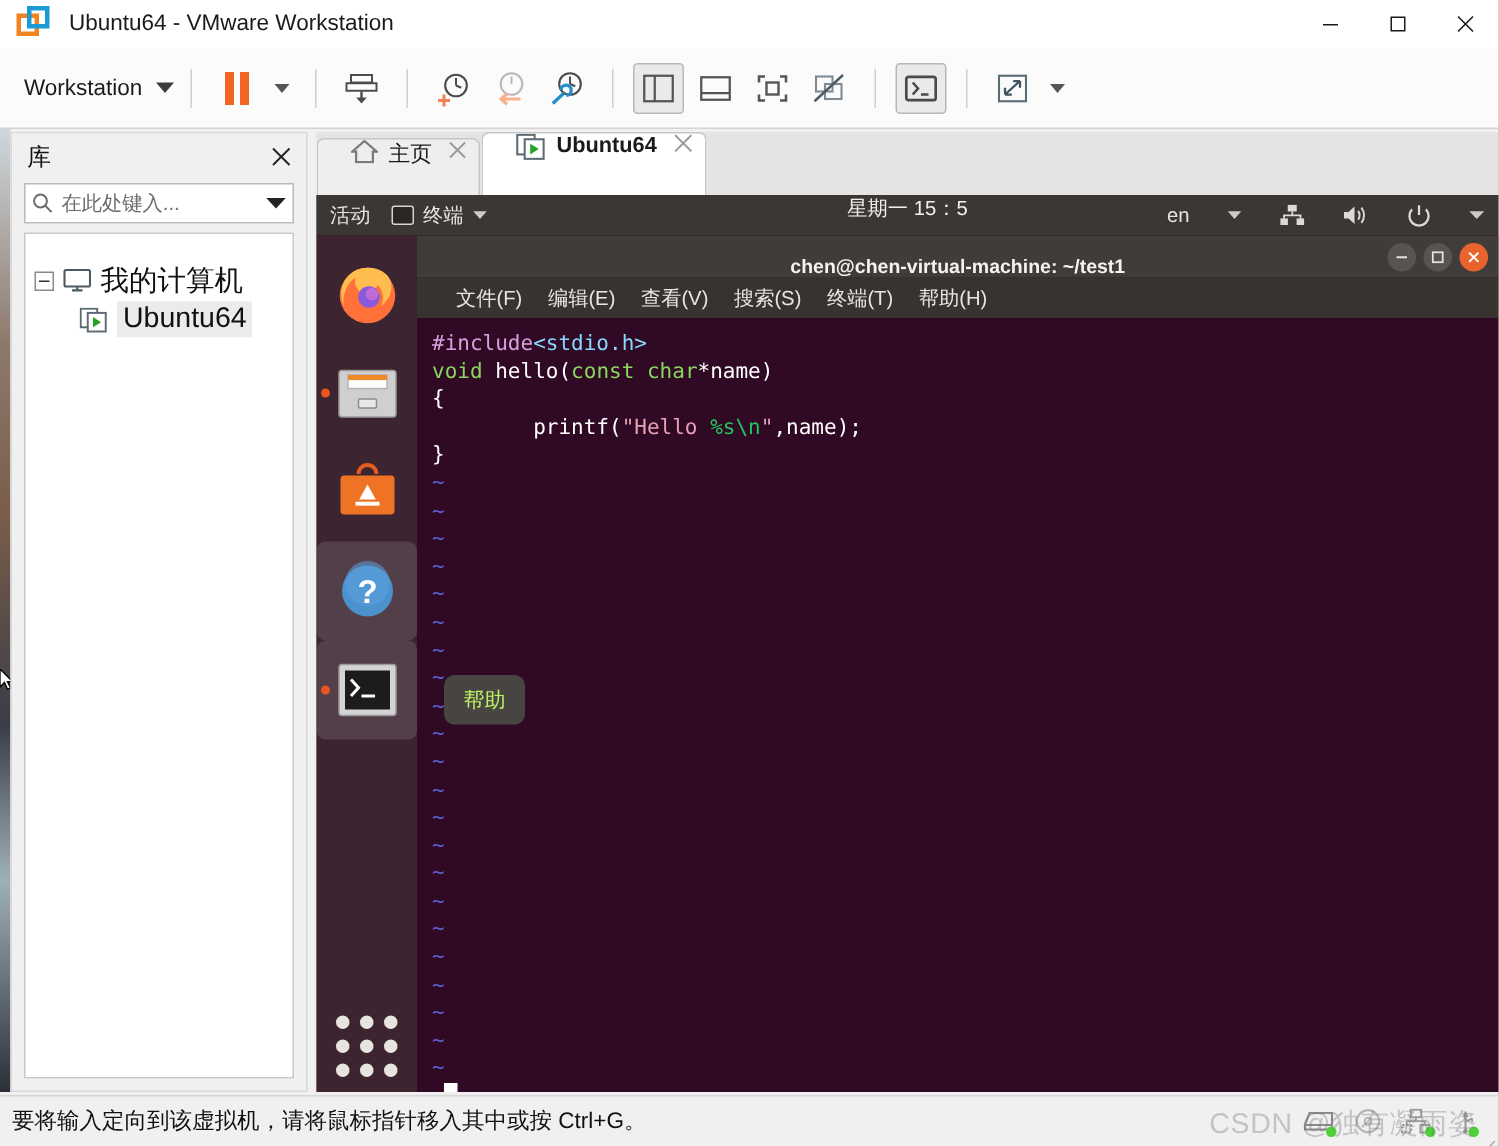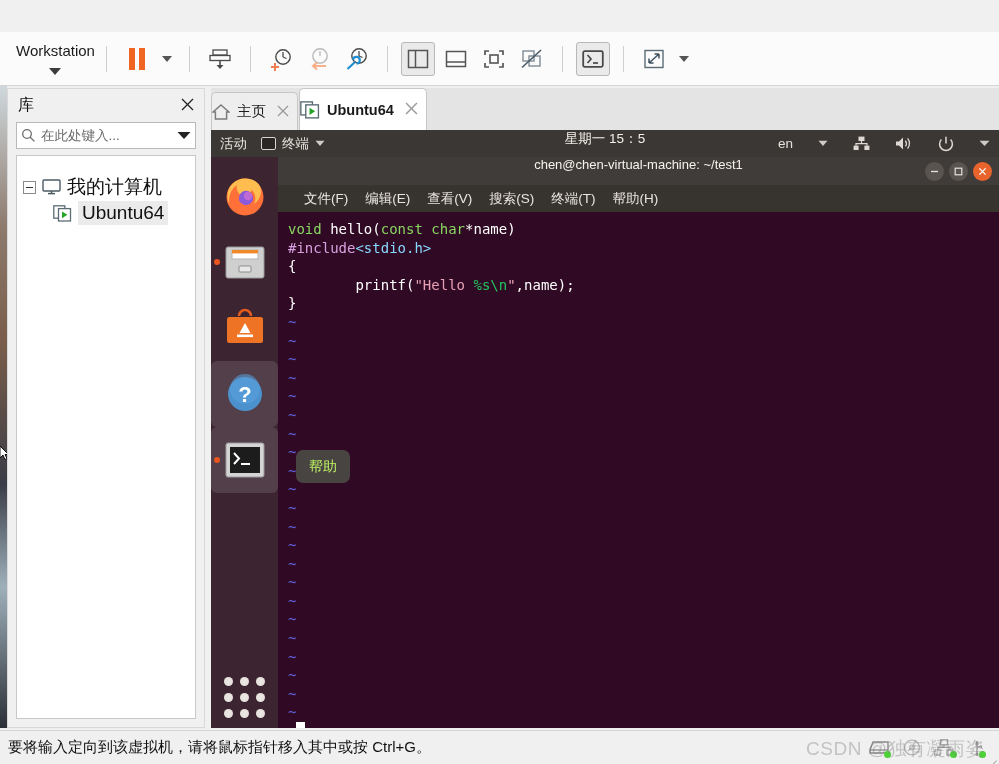--- a/index.html
+++ b/index.html
@@ -45,21 +45,21 @@
 
   
   .vm-toolbar {
     position: absolute; left: 0; top: 32px; width: 999px; height: 54px;
     background: #fbfbfb;
     display: flex; align-items: center;
     border-bottom: 1px solid #d4d4d4;
   }
   .ws-menu {
     display: flex; align-items: center; gap: 9px;
-    margin-left: 16px; font-size: 15px; color: #1a1a1a; flex-direction: column;
+    margin-left: 16px; font-size: 15px; color: #1a1a1a;
   }
   .caret-dn {
     width: 0; height: 0; border-left: 6px solid transparent; border-right: 6px solid transparent;
     border-top: 7px solid #3c3c3c;
   }
   .tb-sep { width: 1px; height: 26px; background: #cfcfcf; margin: 0 11px; }
   .tb-icon {
     width: 34px; height: 34px; display: flex; align-items: center; justify-content: center;
     margin: 0 2px;
   }
@@ -102,22 +102,22 @@
   }
   .expander i { display: block; width: 7px; height: 1px; background: #333; }
   .sel-bg { background: #ebebeb; padding: 1px 4px; }
 
   
   .tabstrip {
     position: absolute; left: 211px; top: 88px; width: 788px; height: 42px;
     background: #e4e4e4; display: flex; align-items: flex-end;
   }
   .tab {
-    height: 38px; display: flex; align-items: center; gap: 7px;
-    padding: 0 8px 0 0; border: 1px solid #c6c6c6; border-bottom: none;
+    height: 38px; display: flex; align-items: flex-start; gap: 7px;
+    padding: 0 8px 0 22px; border: 1px solid #c6c6c6; border-bottom: none;
     border-radius: 5px 5px 0 0; font-size: 14.5px; color: #1a1a1a;
     background: #eeeeee; margin-right: 1px;
   }
   .tab.active { background: #ffffff; font-weight: bold; height: 42px; }
   .tab .x { color: #9a9a9a; font-size: 15px; margin-left: 4px; }
 
   
   .guest {
     position: absolute; left: 211px; top: 130px; width: 788px; height: 598px;
     background: #2c001e; overflow: hidden;
@@ -157,22 +157,22 @@
     justify-content: center;
   }
   .dock-apps i { width: 9px; height: 9px; border-radius: 50%; background: #e8e4e0; display: block; }
 
   .term-win {
     position: absolute; left: 67px; top: 27px; width: 721px; height: 571px;
     background: #300a24; display: flex; flex-direction: column;
   }
   .term-title {
     height: 28px; background: #403c39;
-    display: flex; align-items: flex-start; justify-content: center;
-    color: #f6f2ee; font-size: 13px; font-weight: normal; position: relative;
+    display: flex; align-items: flex-end; justify-content: center;
+    color: #f6f2ee; font-size: 13px; font-weight: bold; position: relative;
   }
   .term-btns { position: absolute; right: 7px; top: 0; height: 28px; display: flex; align-items: center; gap: 5px; }
   .tb-circ {
     width: 19px; height: 19px; border-radius: 50%; background: #5a5450;
     display: flex; align-items: center; justify-content: center;
     color: #e5e1dd; font-size: 11px;
   }
   .tb-circ.close { background: #e8642c; }
   .term-menu {
     height: 27px; background: #37332f; display: flex; align-items: center;
@@ -238,20 +238,45 @@
   }
   .sliver-cursor {
     position: absolute; left: 0px; top: 446px; width: 8px; height: 13px;
   }
 </style>
 </head>
 <body>
 
 <div id="app">
 
+  <div class="win-titlebar">
+    <div class="vmw-logo">
+      <div class="sq1"></div>
+        <div class="sq2"></div>
+    </div>
+    <div class="win-title">Ubuntu64 - VMware Workstation</div>
+    <div class="win-ctrls">
+      <div class="win-btn">
+        <svg width="12" height="12" viewBox="0 0 12 12">
+            <line x1="1" y1="6.5" x2="11" y2="6.5" stroke="#1a1a1a" stroke-width="1"></line>
+          </svg>
+      </div>
+      <div class="win-btn">
+        <svg width="12" height="12" viewBox="0 0 12 12">
+            <rect x="1.5" y="1.5" width="9" height="9" fill="none" stroke="#1a1a1a" stroke-width="1"></rect>
+          </svg>
+      </div>
+      <div class="win-btn">
+        <svg width="12" height="12" viewBox="0 0 12 12">
+            <line x1="1" y1="1" x2="11" y2="11" stroke="#1a1a1a" stroke-width="1.1"></line>
+            <line x1="11" y1="1" x2="1" y2="11" stroke="#1a1a1a" stroke-width="1.1"></line>
+          </svg>
+      </div>
+    </div>
+  </div>
 
   <div class="vm-toolbar">
     <div class="ws-menu">
       <span>Workstation</span>
       <span class="caret-dn"></span>
     </div>
     <div class="tb-sep"></div>
 
     <div class="tb-icon">
       <span class="pause-ico">
@@ -550,22 +575,22 @@
       <div class="term-menu">
         <span>文件(F)</span>
         <span>编辑(E)</span>
         <span>查看(V)</span>
         <span>搜索(S)</span>
         <span>终端(T)</span>
         <span>帮助(H)</span>
       </div>
       <div class="term-body">
         <div id="code-area">
+            <div class="ln"><span class="c-pre">#include</span><span class="c-hdr">&lt;stdio.h&gt;</span></div>
             <div class="ln"><span class="c-key">void</span><span class="c-plain"> hello(</span><span class="c-type">const char</span><span class="c-plain">*name)</span></div>
-            <div class="ln"><span class="c-pre">#include</span><span class="c-hdr">&lt;stdio.h&gt;</span></div>
             <div class="ln"><span class="c-plain">{</span></div>
             <div class="ln"><span class="c-plain">        printf(</span><span class="c-str">"Hello </span><span class="c-esc">%s\n</span><span class="c-str">"</span><span class="c-plain">,name);</span></div>
             <div class="ln"><span class="c-plain">}</span></div>
           </div>
         <div id="tilde-area">
             <div class="ln tilde">~</div>
             <div class="ln tilde">~</div>
             <div class="ln tilde">~</div>
             <div class="ln tilde">~</div>
             <div class="ln tilde">~</div>

